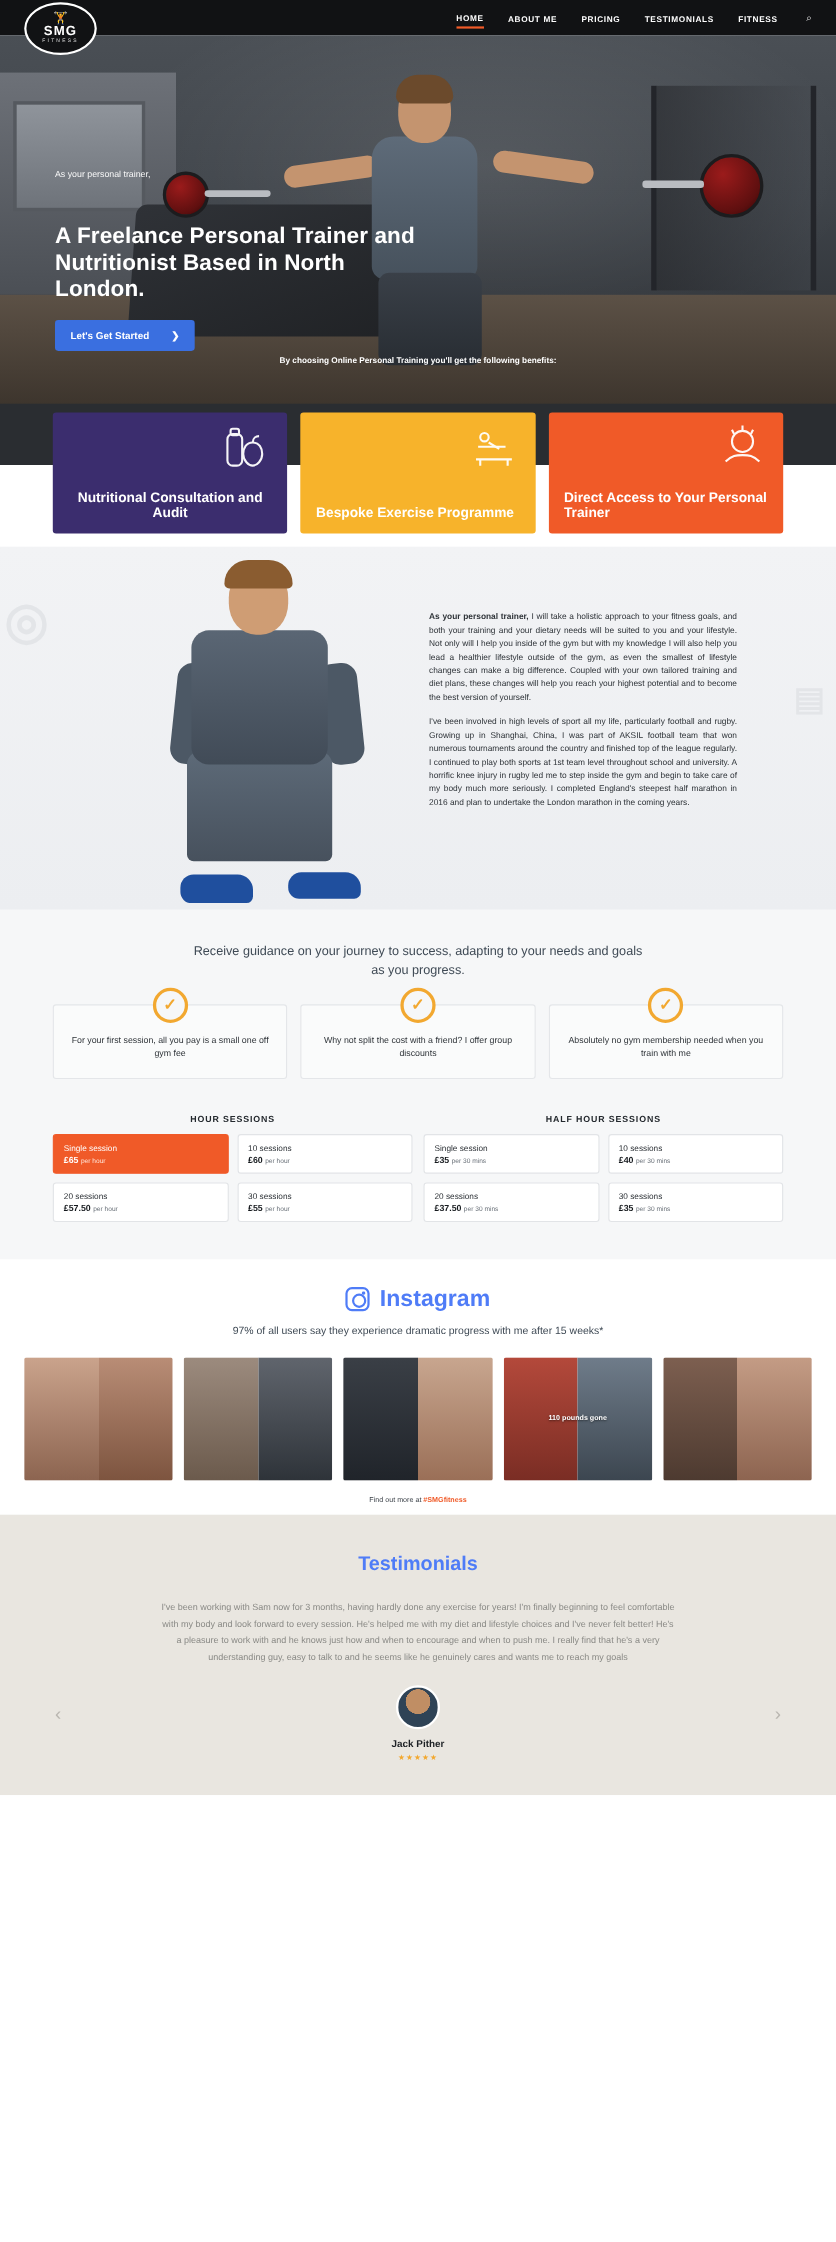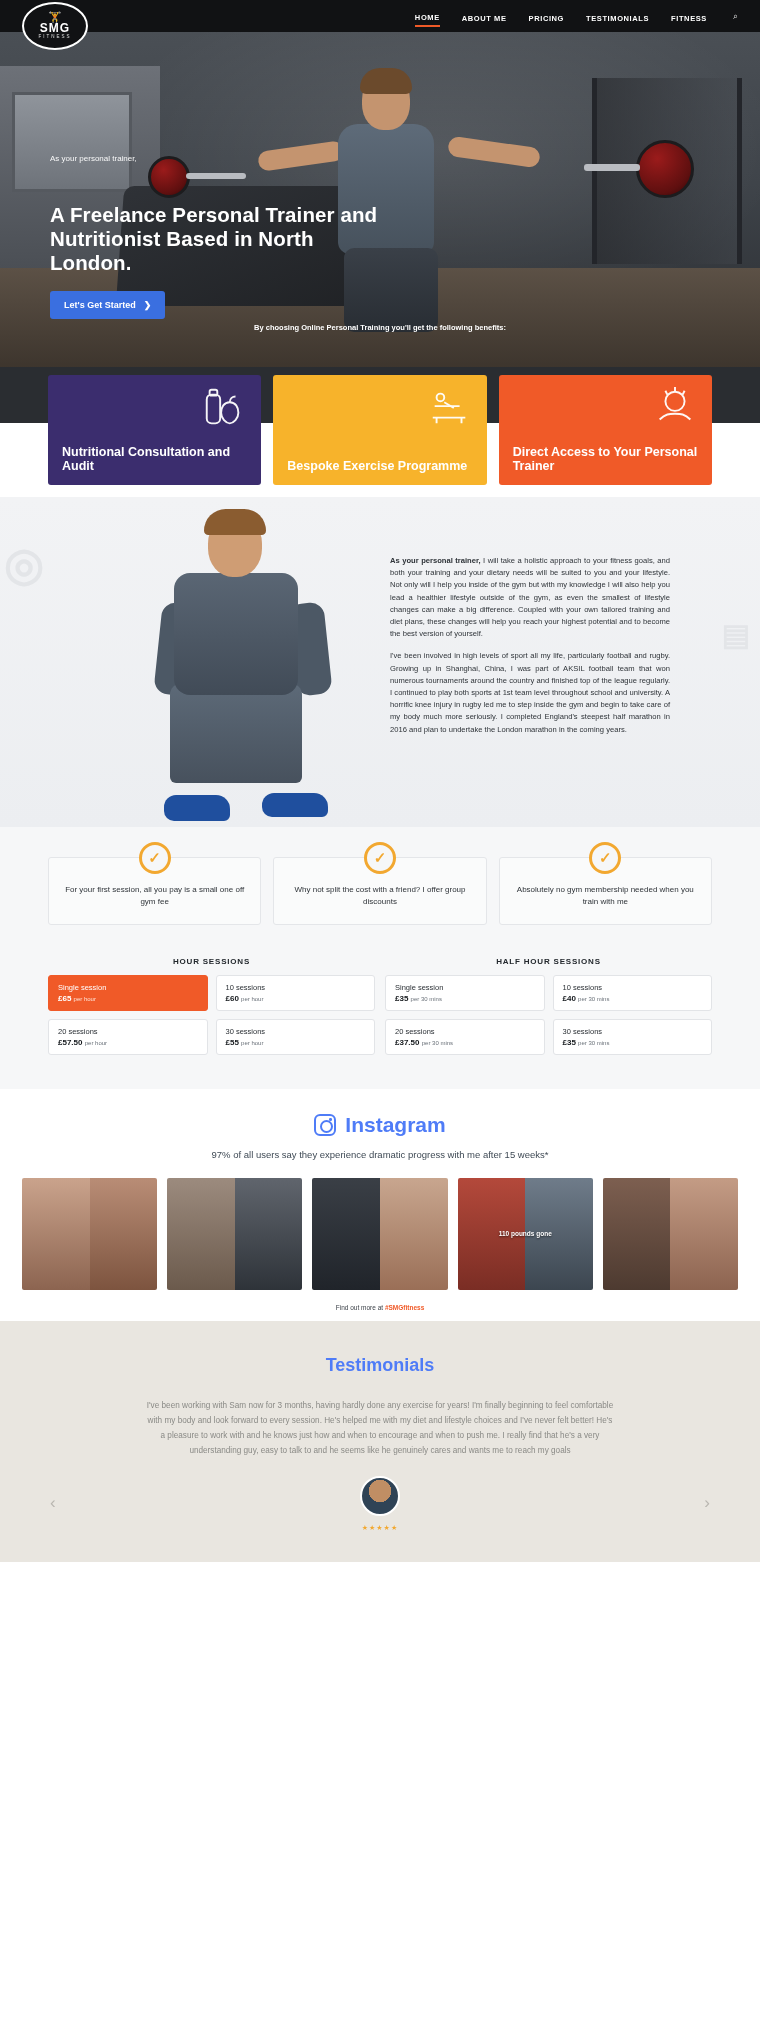--- a/index.html
+++ b/index.html
@@ -150,21 +150,21 @@
   .hero-copy { position: absolute; left: 50px; top: 122px; z-index: 5; }
   .hero-kicker {
     color: #fff; font-size: 8px; margin-bottom: 6px; opacity: .95;
   }
   .hero-title {
     color: #fff; font-size: 20.5px; font-weight: bold; line-height: 24px;
     letter-spacing: .1px; max-width: 330px; margin-top: 40px;
   }
   .hero-btn {
     margin-top: 16px;
-    display: inline-flex; align-items: center; gap: 8px;
+    display: inline-flex; align-items: center; gap: 20px;
     background: #3a6fe0; color: #fff;
     font-size: 9px; font-weight: bold;
     padding: 9px 14px; border-radius: 3px;
     border: none; cursor: pointer;
   }
 
   .hero-benefits {
     position: absolute; left: 0; right: 0; bottom: 36px;
     text-align: center; color: #fff; font-size: 7.5px; font-weight: bold;
     z-index: 5;
@@ -182,21 +182,21 @@
   .card {
     flex: 1; height: 110px; border-radius: 3px;
     padding: 12px 14px; position: relative; color: #fff;
     display: flex; align-items: flex-end;
   }
   .card .ctitle { font-size: 12.5px; font-weight: bold; line-height: 14px; }
   .card .cicon {
     position: absolute; right: 14px; top: 10px;
     width: 46px; height: 46px; opacity: .95;
   }
-  .card.purple { background: #3b2d6e; }
+  .card.purple { background: #3b2d6e; text-align: center; }
   .card.yellow { background: #f7b32b; }
   .card.orange { background: #f05a28; }
 
   
   .about {
     position: relative; height: 330px;
     background: linear-gradient(180deg,#f2f3f5,#eceef1);
     overflow: hidden;
   }
   .about .ghost {
@@ -418,20 +418,21 @@
       <div class="ap-shoeL"></div>
       <div class="ap-shoeR"></div>
     </div>
     <div class="about-text">
       <p><b>As your personal trainer,</b><span> I will take a holistic approach to your fitness goals, and both your training and your dietary needs will be suited to you and your lifestyle. Not only will I help you inside of the gym but with my knowledge I will also help you lead a healthier lifestyle outside of the gym, as even the smallest of lifestyle changes can make a big difference. Coupled with your own tailored training and diet plans, these changes will help you reach your highest potential and to become the best version of yourself.</span></p>
       <p>I've been involved in high levels of sport all my life, particularly football and rugby. Growing up in Shanghai, China, I was part of AKSIL football team that won numerous tournaments around the country and finished top of the league regularly. I continued to play both sports at 1st team level throughout school and university. A horrific knee injury in rugby led me to step inside the gym and begin to take care of my body much more seriously. I completed England's steepest half marathon in 2016 and plan to undertake the London marathon in the coming years.</p>
     </div>
   </div>
 
   <div class="guidance">
+    <h2>Receive guidance on your journey to success, adapting to your needs and goals as you progress.</h2>
     <div class="gcards">
       <div class="gcard">
         <div class="gcheck">✓</div>
         <div>For your first session, all you pay is a small one off gym fee</div>
       </div>
       <div class="gcard">
         <div class="gcheck">✓</div>
         <div>Why not split the cost with a friend? I offer group discounts</div>
       </div>
       <div class="gcard">
@@ -523,16 +524,17 @@
       <span class="tag">#SMGfitness</span>
     </div>
   </div>
 
   <div class="testi">
     <h2>Testimonials</h2>
     <div class="arrow left">‹</div>
     <div class="arrow right">›</div>
     <div class="testi-body">I've been working with Sam now for 3 months, having hardly done any exercise for years! I'm finally beginning to feel comfortable with my body and look forward to every session. He's helped me with my diet and lifestyle choices and I've never felt better! He's a pleasure to work with and he knows just how and when to encourage and when to push me. I really find that he's a very understanding guy, easy to talk to and he seems like he genuinely cares and wants me to reach my goals</div>
     <div class="avatar"></div>
+    <div class="testi-name">Jack Pither</div>
     <div class="stars">★★★★★</div>
   </div>
 
 </div>
 
 </body></html>

